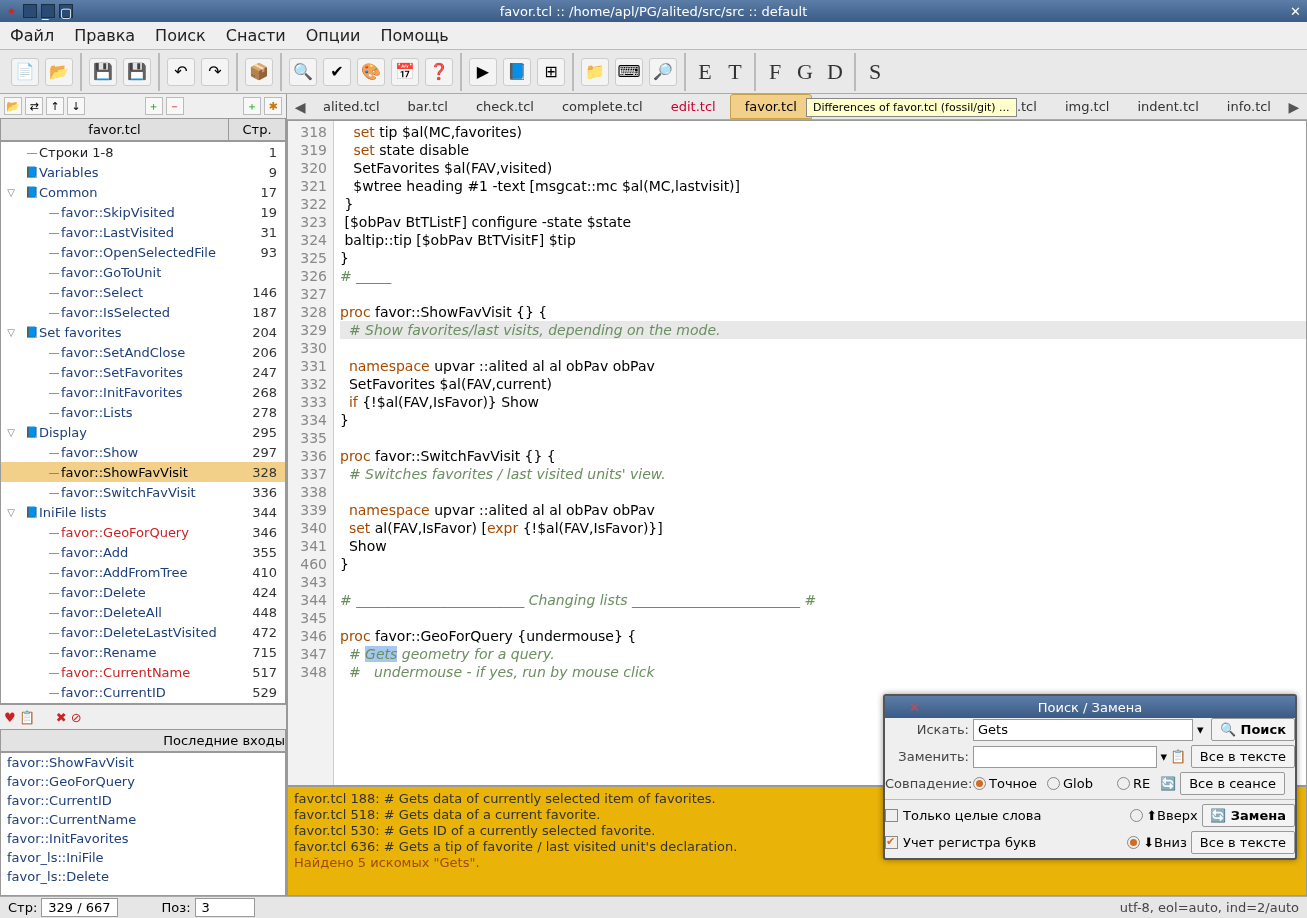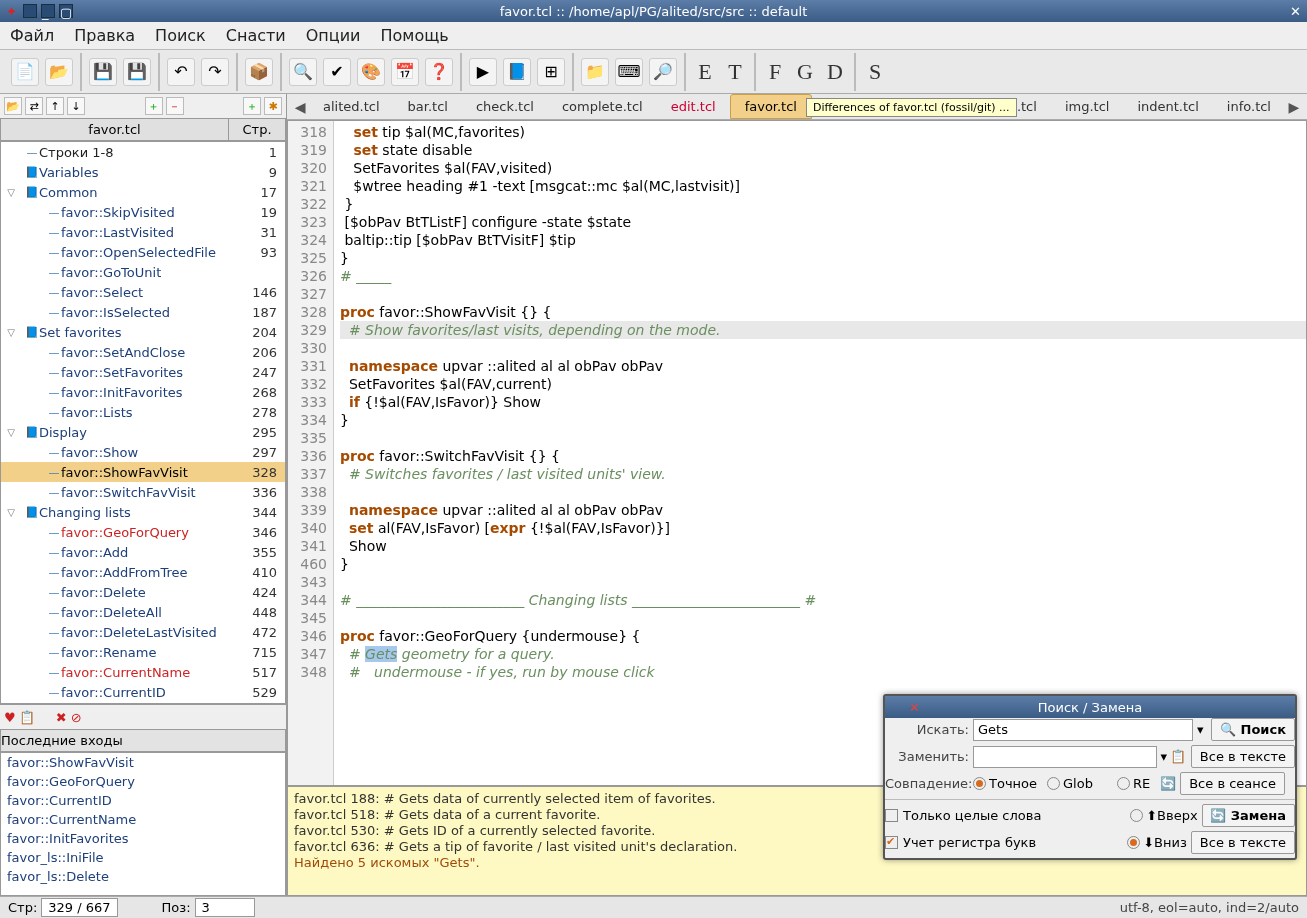--- a/index.html
+++ b/index.html
@@ -31,38 +31,38 @@
   .tree-row .ind { display:inline-block }
   .tree-row .ic { width:14px; text-align:center; color:#3a7fbb; font-size:11px }
   .tree-row .lbl { flex:1; color:#1d3f7a; }
   .tree-row .lbl.red { color:#cc2222 }
   .tree-row .lbl.black { color:#222 }
   .tree-row .num { width:40px; text-align:right; color:#333; padding-right:4px}
   .tree-row.sel { background:#f2d08a }
   .tree-row.sel .lbl { color:#000; font-weight:normal }
   .fav-area { border-top:1px solid #999; background:#efefef; display:flex; flex-direction:column; height:192px }
   .fav-toolbar { height:24px; display:flex; align-items:center; padding:2px 4px; gap:4px }
-  .fav-header { background:#e3e3e3; border:1px solid #999; text-align:left; padding:3px 0 }
+  .fav-header { background:#e3e3e3; border:1px solid #999; text-align:right; padding:3px 0 }
   .fav-list { flex:1; background:#fff; border:1px solid #999; overflow:auto}
   .fav-item { padding:2px 6px; color:#1d3f7a }
   .right-panel { flex:1; display:flex; flex-direction:column; background:#efefef }
   .tabbar { height:26px; display:flex; align-items:center; background:#e9e9e9; border-bottom:1px solid #aaa; padding:0 4px }
   .tabbar .arrow { width:18px; text-align:center; color:#555; font-size:14px }
   .tabbar .tab { padding:4px 14px; font-size:13px; color:#333; cursor:pointer; border-radius:3px 3px 0 0}
   .tabbar .tab.mod { color:#c03 }
   .tabbar .tab.active { background:#f2d08a; color:#000; border:1px solid #c9a04a }
   .tabbar .spacer-tab { flex:1 }
   .editor-wrap { flex:1; display:flex; border:1px solid #999; background:#fff; font-family:"DejaVu Sans Mono",monospace; font-size:14px; overflow:hidden; position:relative }
   .gutter { width:46px; background:#f2f2f2; border-right:1px solid #ccc; text-align:right; color:#888; padding-right:6px; line-height:18px; padding-top:2px }
   .code { flex:1; padding-left:6px; line-height:18px; white-space:pre; padding-top:2px; overflow:hidden }
-  .code .kw { color:#a64a00; font-weight:bold }
+  .code .kw { color:#a64a00; font-weight:normal }
   .code .cm { color:#6a8f5f; font-style:italic }
   .code .hl-line { background:#e8e8e8; display:block }
   .code .sel-word { background:#a7c8ee }
-  .bottom-console { height:110px; background:#fef9c3; border:1px solid #999; font-size:13px; padding:4px 6px; color:#333; line-height:16px; overflow:hidden; position:relative }
+  .bottom-console { height:110px; background:#eab308; border:1px solid #999; font-size:13px; padding:4px 6px; color:#333; line-height:16px; overflow:hidden; position:relative }
   .bottom-console .found { color:#a04a0a }
   .search-dlg { position:absolute; right:10px; top:694px; width:414px; background:#efefef; border:2px solid #555; border-radius:3px; box-shadow:0 0 6px rgba(0,0,0,.4); font-size:13px }
   .search-dlg .dlg-title { height:22px; background:linear-gradient(#5c7da7,#3a5b84); color:#fff; display:flex; align-items:center; justify-content:center; position:relative }
   .search-dlg .close-x { position:absolute; left:24px; color:#d44 }
   .search-dlg .body { }
   .dlg-row { display:flex; align-items:center; margin-bottom:4px }
   .dlg-row .lbl { width:84px; text-align:right; margin-right:4px; color:#444 }
   .dlg-row input[type=text] { flex:1; border:1px solid #999; height:22px; padding:0 4px; font-size:13px }
   .dlg-btn { border:1px solid #999; background:#f4f4f4; padding:3px 8px; margin-left:4px; font-size:13px; display:flex; align-items:center; gap:4px; border-radius:2px}
   .dlg-btn.bold { font-weight:bold }
@@ -287,21 +287,21 @@
           <span class="exp"></span>
           <span class="ind" style="width: 30px;"></span>
           <span class="ic">—</span>
           <span class="lbl ">favor::SwitchFavVisit</span>
           <span class="num">336</span>
         </div>
         <div class="tree-row">
           <span class="exp">▽</span>
           <span class="ind" style="width: 8px;"></span>
           <span class="ic">📘</span>
-          <span class="lbl ">Changing lists</span>
+          <span class="lbl ">IniFile lists</span>
           <span class="num">344</span>
         </div>
         <div class="tree-row">
           <span class="exp"></span>
           <span class="ind" style="width: 30px;"></span>
           <span class="ic">—</span>
           <span class="lbl red">favor::GeoForQuery</span>
           <span class="num">346</span>
         </div>
         <div class="tree-row">

